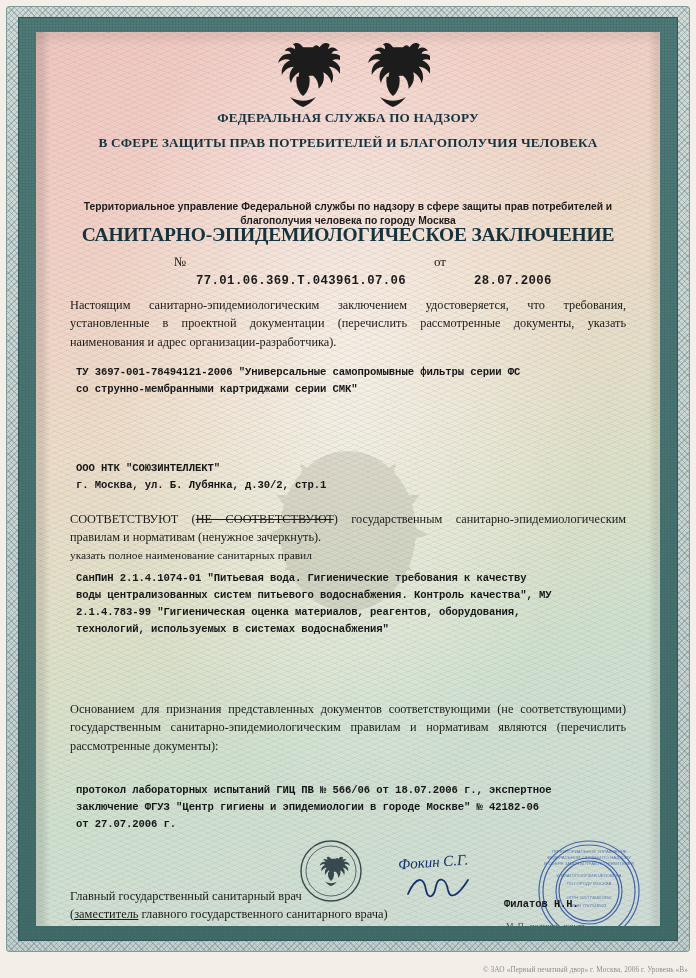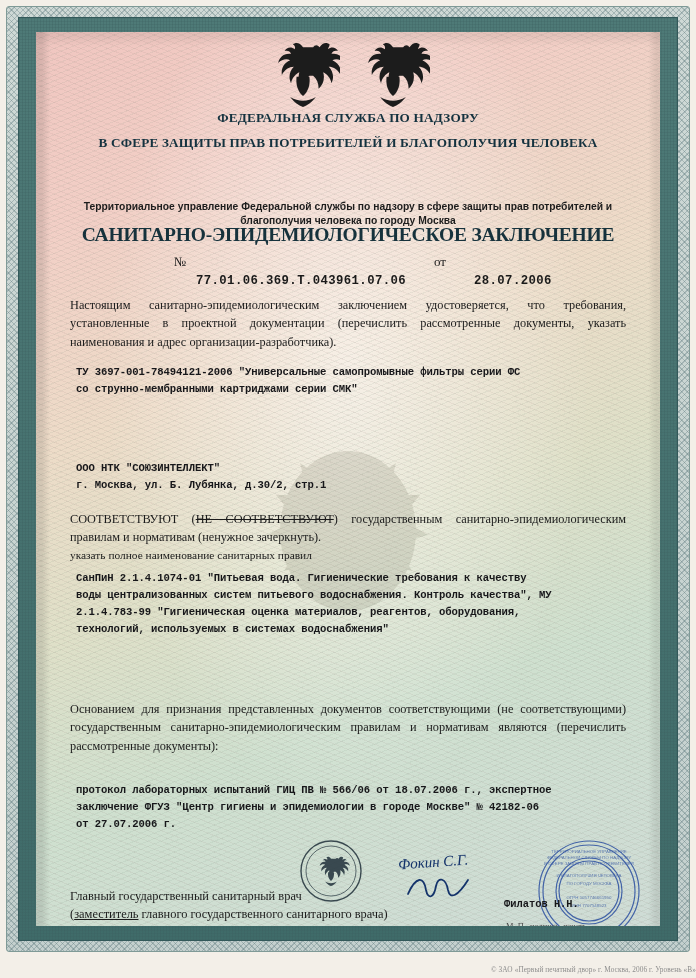--- a/index.html
+++ b/index.html
@@ -222,21 +222,21 @@
     color: #17171a;
   }
   #sig-note {
     position: absolute;
     left: 470px; top: 890px;
     font-size: 8.4px;
     color: #4a4a4a;
   }
   #printer-note {
     position: absolute;
-    right: 0; bottom: 4px;
+    right: 8px; bottom: 4px;
     font-size: 7.3px;
     color: #8d8d8d;
     letter-spacing: 0.1px;
   }
 
   
   #scan-shade {
     position: absolute; inset: 0;
     pointer-events: none;
     background:

